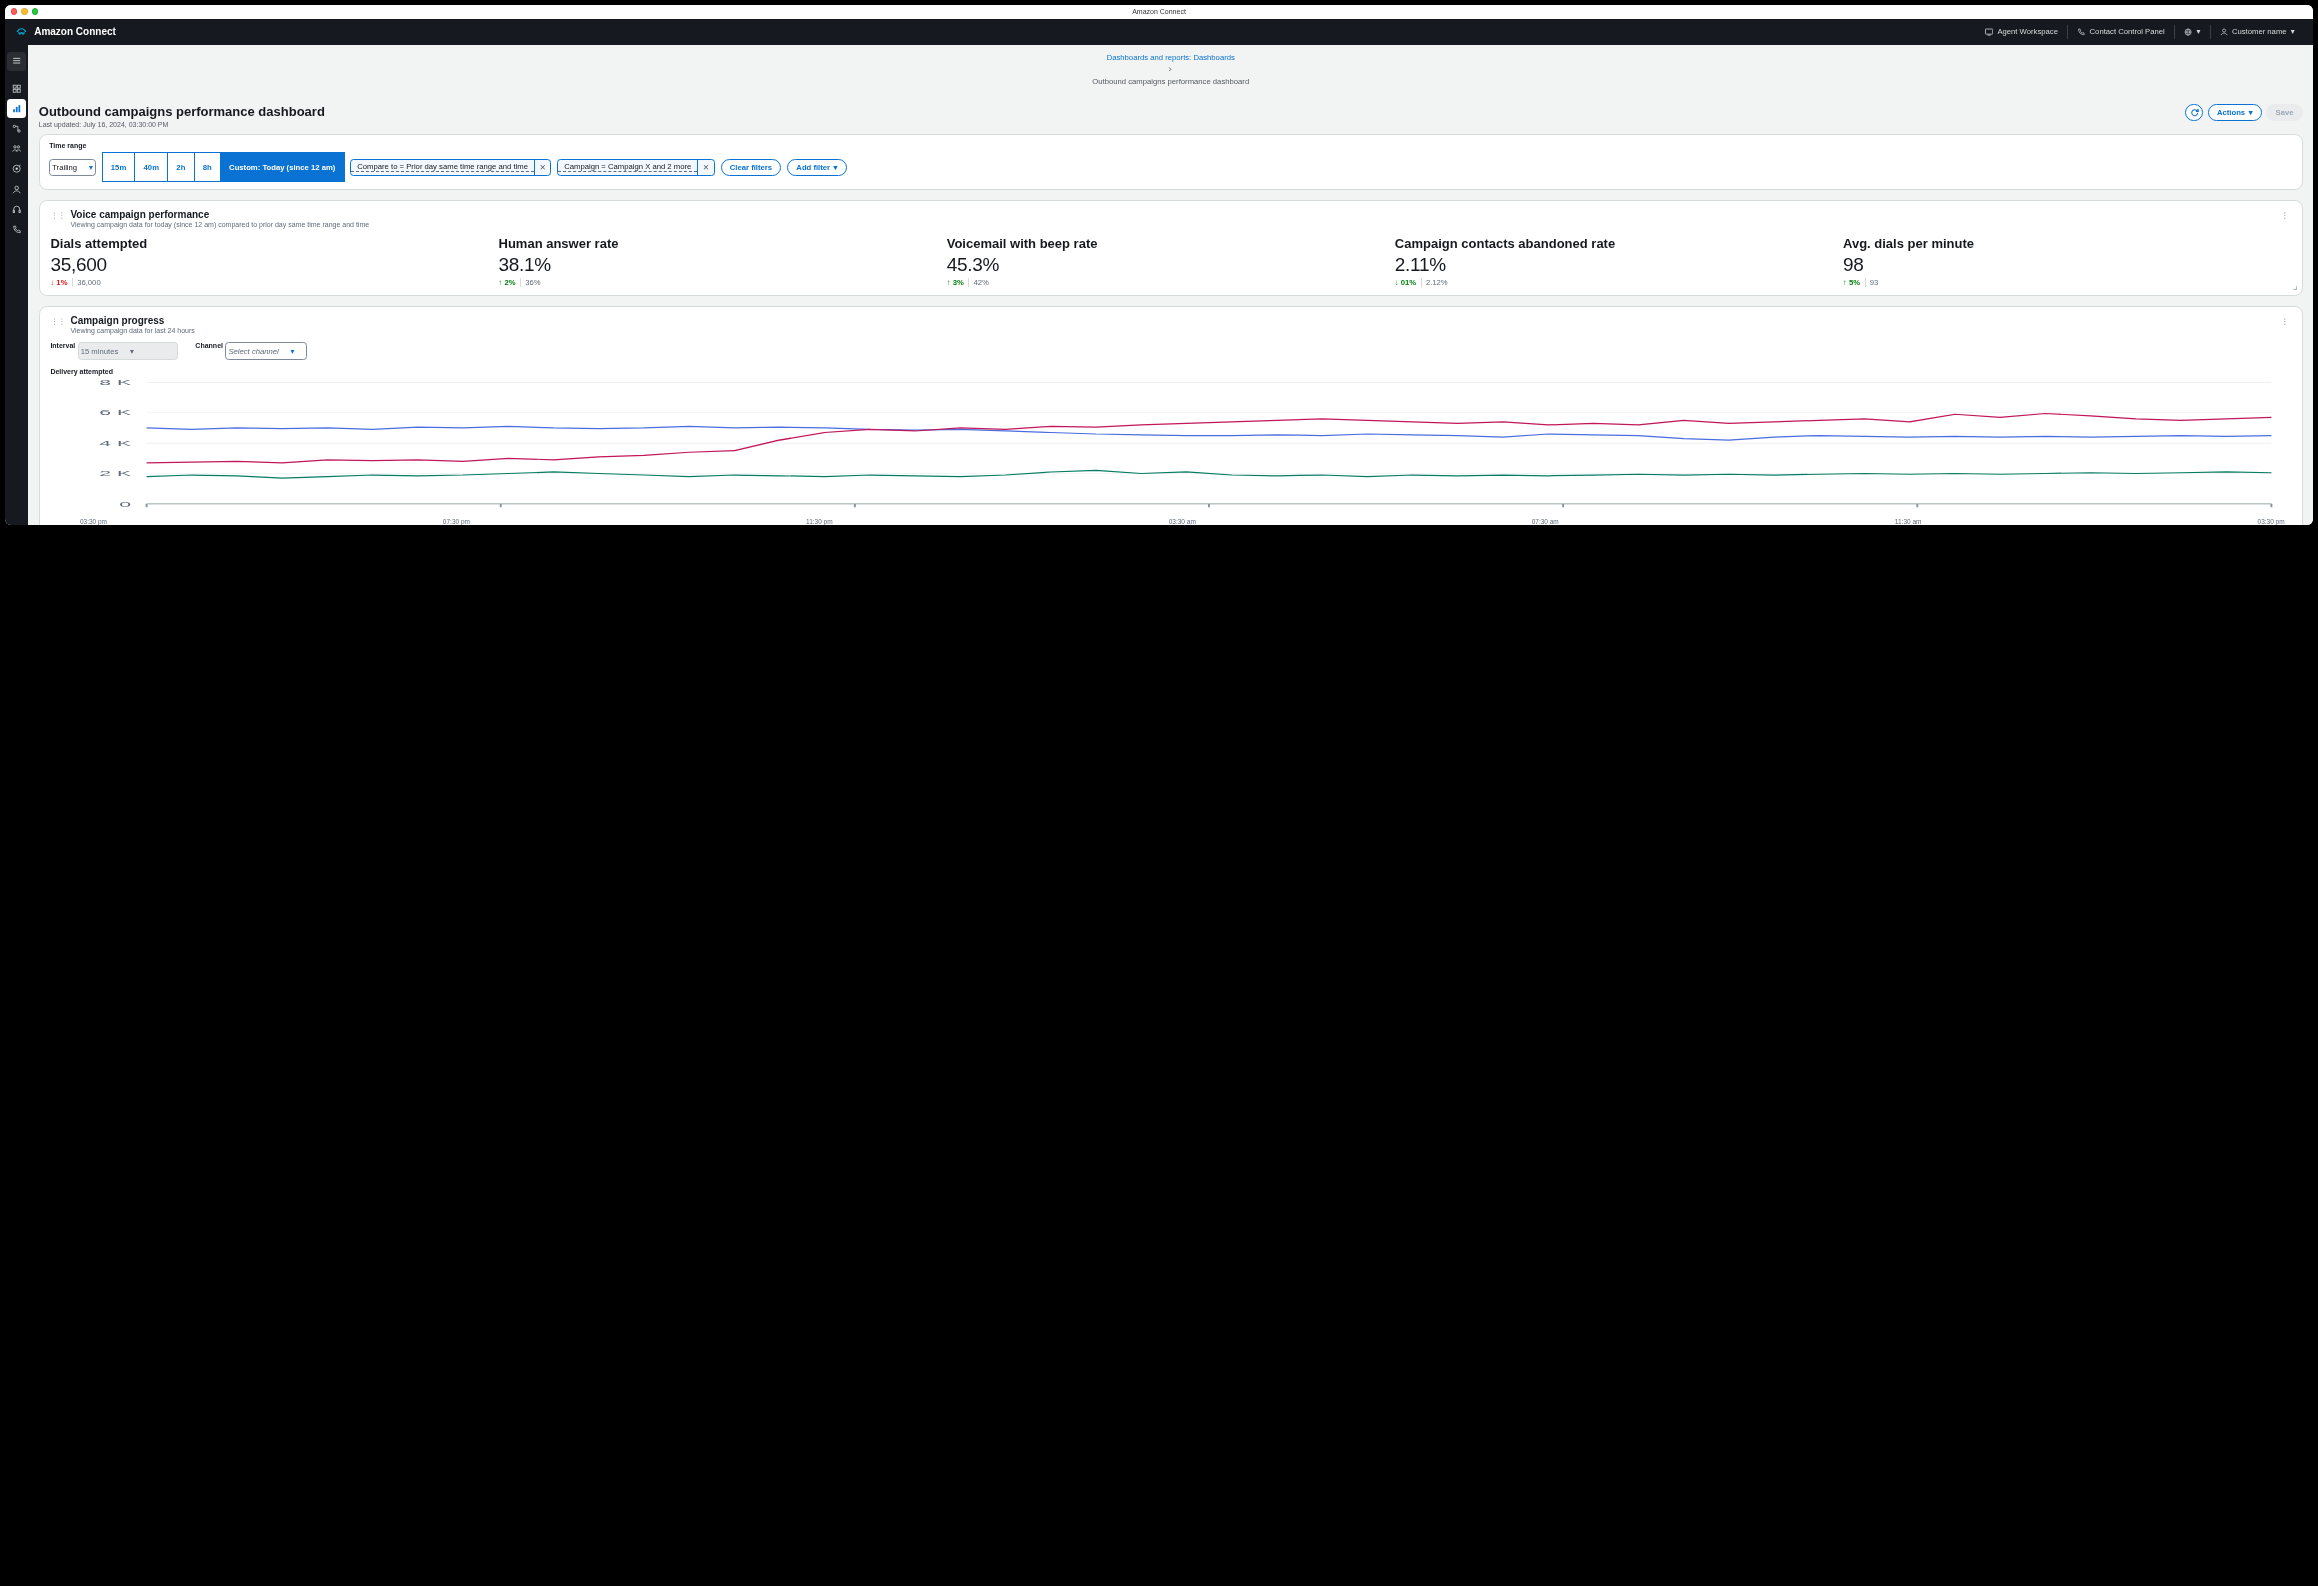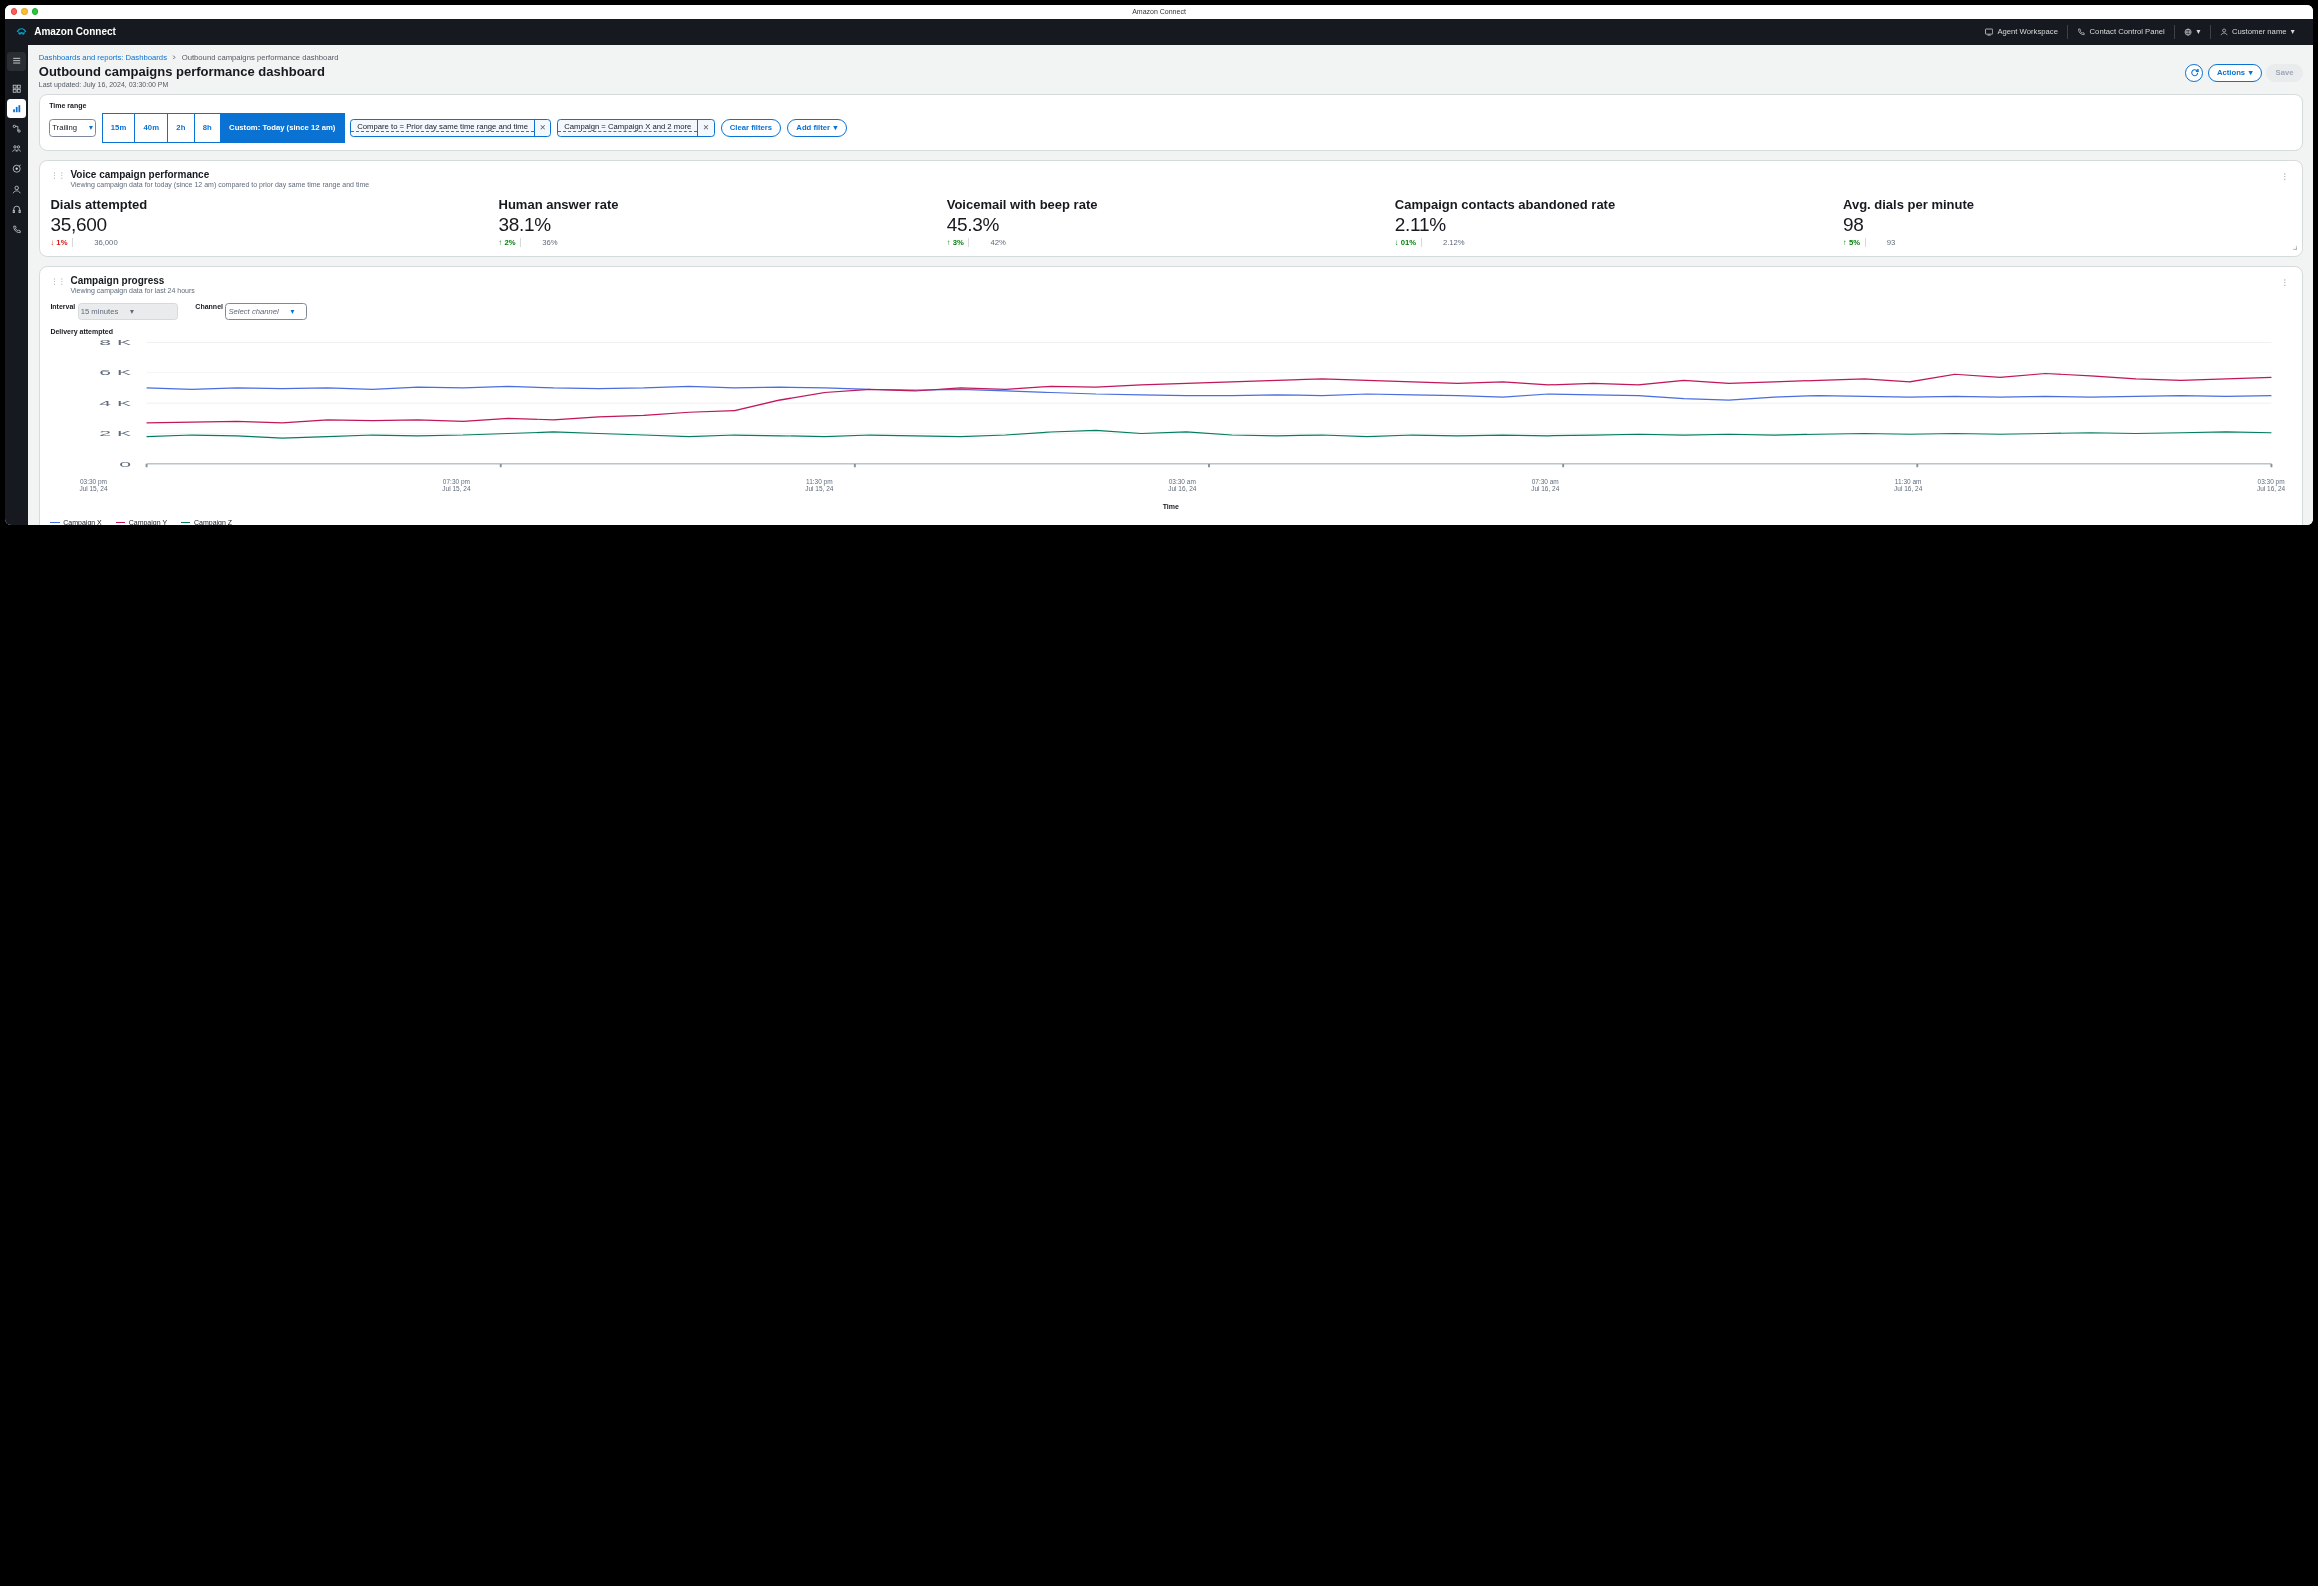--- a/index.html
+++ b/index.html
@@ -17,21 +17,21 @@
 .logo-mark { width: 13px; height: 13px; }
 .topbar-spacer { flex: 1; }
 .topbar-link { display: inline-flex; align-items: center; gap: 4.1px; padding: 0 8.2px; font-size: 7.7px; color: #d5dbdb; cursor: pointer; height: 16.5px; }
 .topbar-sep { width: 0.6px; height: 14px; background: #3b4149; margin: 0 1.2px; }
 .body { flex: 1; display: flex; min-height: 0; }
 .sidebar { width: 23.5px; background: #16191f; display: flex; flex-direction: column; align-items: center; padding-top: 7px; gap: 1.2px; }
 .sidebar-btn { width: 19px; height: 19px; display: flex; align-items: center; justify-content: center; border-radius: 3.5px; cursor: pointer; color: #d5dbdb; }
 .sidebar-btn.active { background: #fff; color: #0972d3; border-radius: 3.5px; }
 .sidebar-menu { background: #2a2e33; margin-bottom: 7px; }
 .main { flex: 1; background: #f2f3f3; overflow-y: auto; padding: 8.2px 10.6px 0 10.6px; }
-.breadcrumbs { font-size: 7.7px; color: #0972d3; margin-bottom: 2px; display: flex; align-items: center; gap: 5px; }
+.breadcrumbs { font-size: 7.7px; color: #0972d3; margin-bottom: 18px; display: flex; align-items: center; gap: 5px; flex-direction: column; }
 .breadcrumbs .cur { color: #545b64; }
 .header-row { display: flex; align-items: flex-start; justify-content: space-between; margin-bottom: 5.9px; }
 .page-title { font-size: 13px; font-weight: 700; }
 .last-updated { font-size: 7px; color: #545b64; margin-top: 2.4px; }
 .header-actions { display: flex; align-items: center; gap: 4.7px; }
 .icon-btn { width: 17.7px; height: 17.7px; border: 1.2px solid #0972d3; border-radius: 50%; display: flex; align-items: center; justify-content: center; color: #0972d3; cursor: pointer; background: #fff; }
 .btn { height: 17.7px; padding: 0 8.2px; border-radius: 9.4px; font-size: 7.7px; font-weight: 700; display: inline-flex; align-items: center; gap: 3.5px; cursor: pointer; }
 .btn-outline { border: 1.2px solid #0972d3; color: #0972d3; background: #fff; }
 .btn-disabled { background: #e9ebed; color: #9ba7b6; border: 0.6px solid #e9ebed; cursor: default; }
 .panel { background: #fff; border: 0.6px solid #d5dbdb; border-radius: 8.2px; margin-bottom: 9.4px; position: relative; }
@@ -53,21 +53,21 @@
 .drag-handle { color: #879596; margin-right: 4.7px; margin-top: 1.8px; cursor: move; }
 .card-title { font-size: 10px; font-weight: 700; }
 .card-sub { font-size: 7px; color: #5f6b7a; margin-top: 1.2px; }
 .card-menu { margin-left: auto; color: #5f6b7a; cursor: pointer; padding: 2.4px; }
 .metrics-row { display: flex; margin-top: 8.2px; }
 .metric { flex: 1; padding-right: 11.8px; }
 .metric-label { font-size: 13px; font-weight: 700; color: #16191f; margin-bottom: 2.4px; }
 .metric-value { font-size: 19px; font-weight: 400; letter-spacing: -0.3px; }
 .metric-delta-row { display: flex; align-items: center; gap: 4.7px; font-size: 7.7px; margin-top: 2.4px; }
 .delta { display: inline-flex; align-items: center; gap: 1.2px; font-weight: 700; }
-.prev { color: #5f6b7a; border-left: 0.6px solid #d5dbdb; padding-left: 21px; }
+.prev { color: #5f6b7a; border-left: 0.6px solid #d5dbdb; padding-left: 4px; }
 .resize-handle { position: absolute; bottom: 3.5px; right: 4.7px; color: #879596; }
 .chart-controls { display: flex; gap: 17.7px; margin-top: 8.2px; }
 .control-col { display: flex; flex-direction: row; gap: 2.4px; }
 .control-label { font-size: 7px; font-weight: 700; }
 .chart-area { margin-top: 8.2px; }
 .axis-title { font-size: 7px; font-weight: 700; margin-bottom: 3.5px; }
 svg.chart { width: 100%; height: 135px; }
 .xaxis-labels { display: flex; justify-content: space-between; padding: 0 11.8px; font-size: 6.5px; color: #5f6b7a; margin-top: 2.4px; }
 .xaxis-labels > div { text-align: center; }
 .xlabel-title { text-align: center; font-size: 7px; font-weight: 700; margin-top: 10.6px; }

